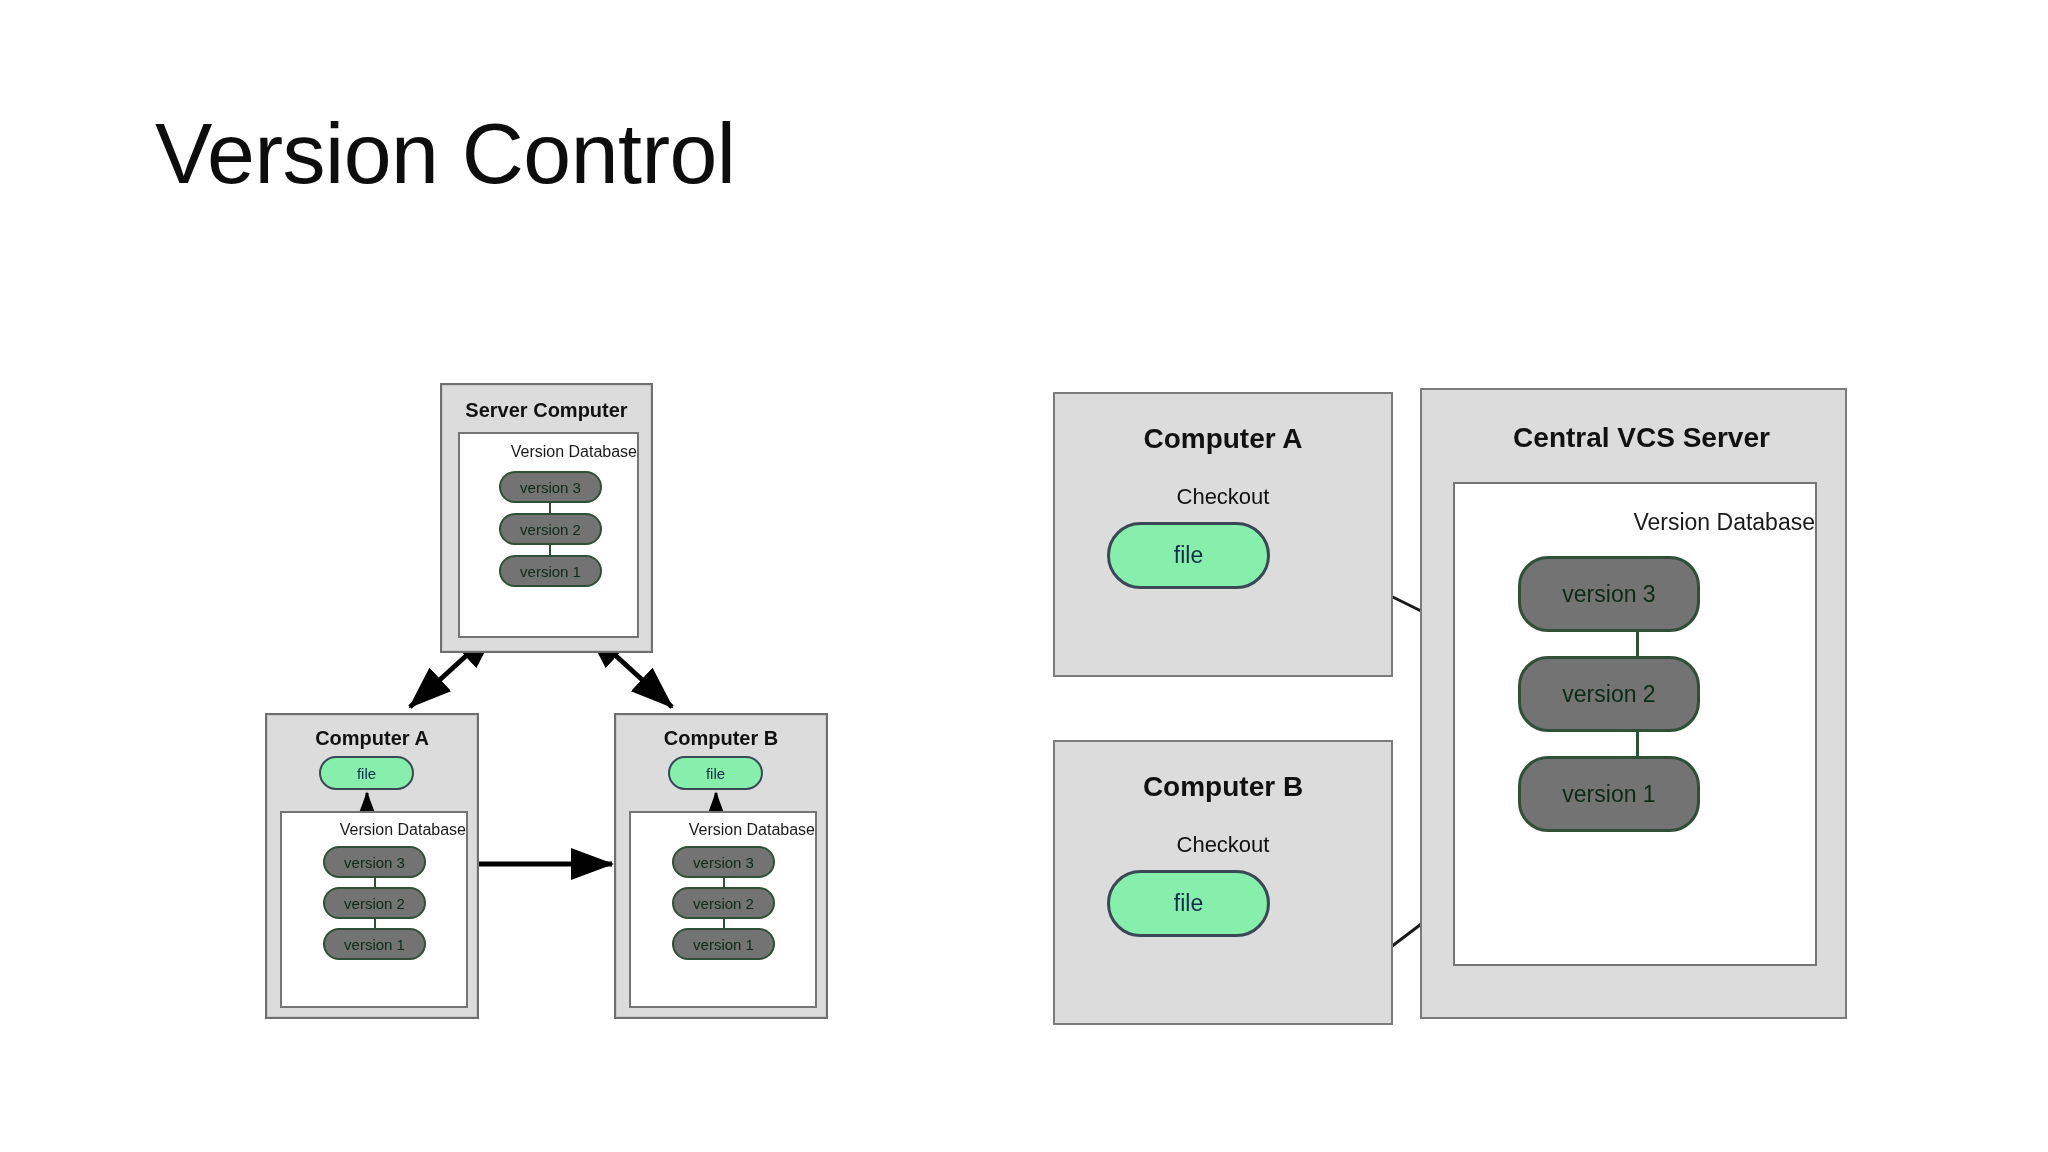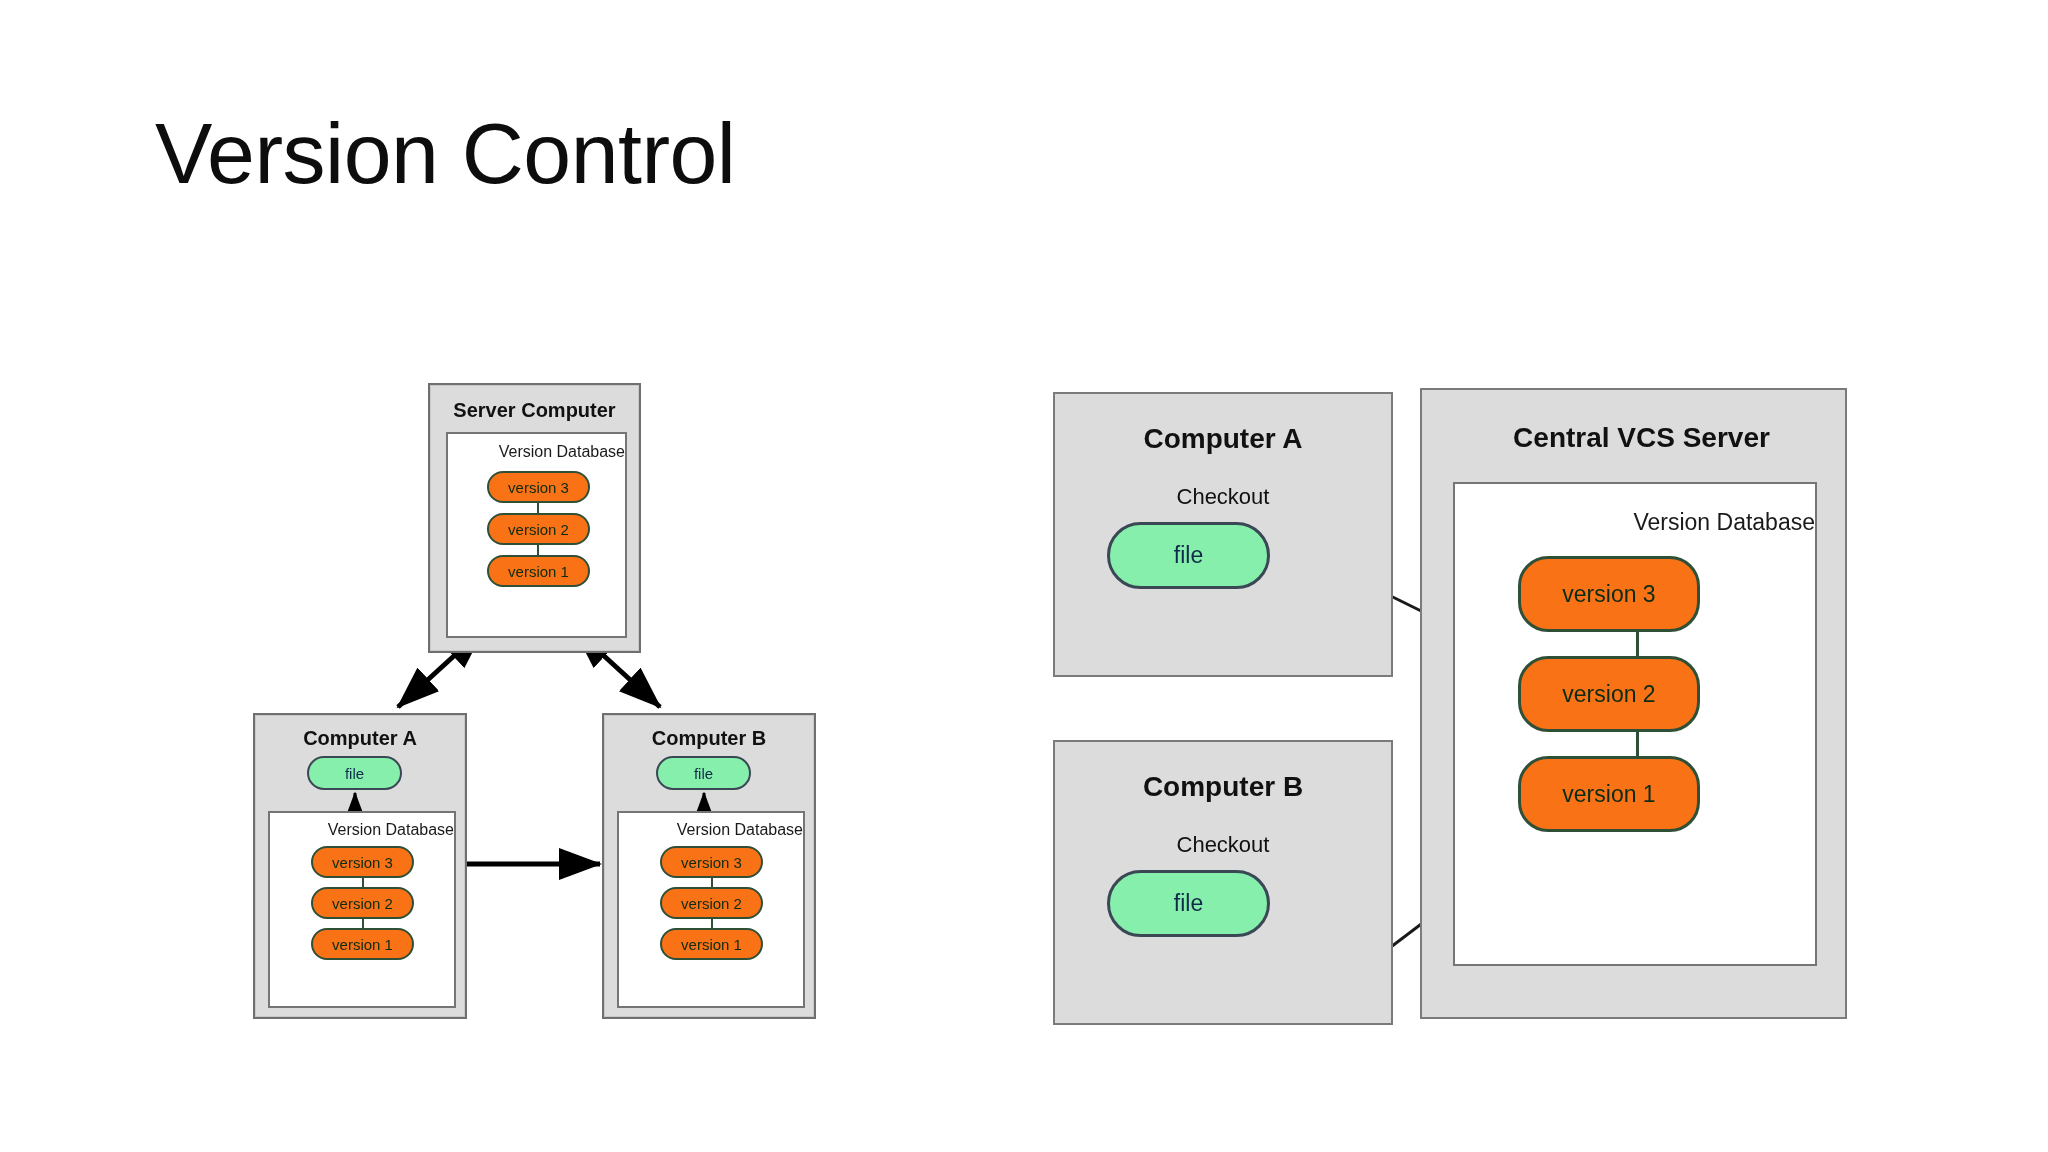--- a/index.html
+++ b/index.html
@@ -72,21 +72,21 @@
   .capsule {
     position: absolute;
     display: flex;
     align-items: center;
     justify-content: center;
     box-sizing: border-box;
     text-align: center;
     white-space: nowrap;
   }
   .capsule.green {
-    background: #f97316;
+    background: #737373;
     border: 2px solid #2f4f37;
     color: #0c2b14;
   }
   .capsule.blue {
     background: #86efac;
     border: 2px solid #3a4754;
     color: #102a4a;
   }
 
   
@@ -102,21 +102,21 @@
     top: 0;
     overflow: visible;
     pointer-events: none;
   }
 </style>
 </head>
 <body>
 
 <div id="slide-title">Version Control</div>
 
-<div class="diagram" style="left:0; top:0; width:900px; height:1152px;">
+<div class="diagram" style="left:12px; top:0; width:900px; height:1152px;">
 
   <svg class="overlay" width="900" height="1152">
     <defs>
       <marker id="ah-l" markerWidth="10" markerHeight="10" refX="8.2" refY="3.2" orient="auto" markerUnits="strokeWidth">
         <path d="M0,0 L8.6,3.2 L0,6.4 z" fill="#000000"></path>
       </marker>
       <marker id="ah-l-start" markerWidth="10" markerHeight="10" refX="0.4" refY="3.2" orient="auto-start-reverse" markerUnits="strokeWidth">
         <path d="M0,0 L8.6,3.2 L0,6.4 z" fill="#000000"></path>
       </marker>
     </defs>

